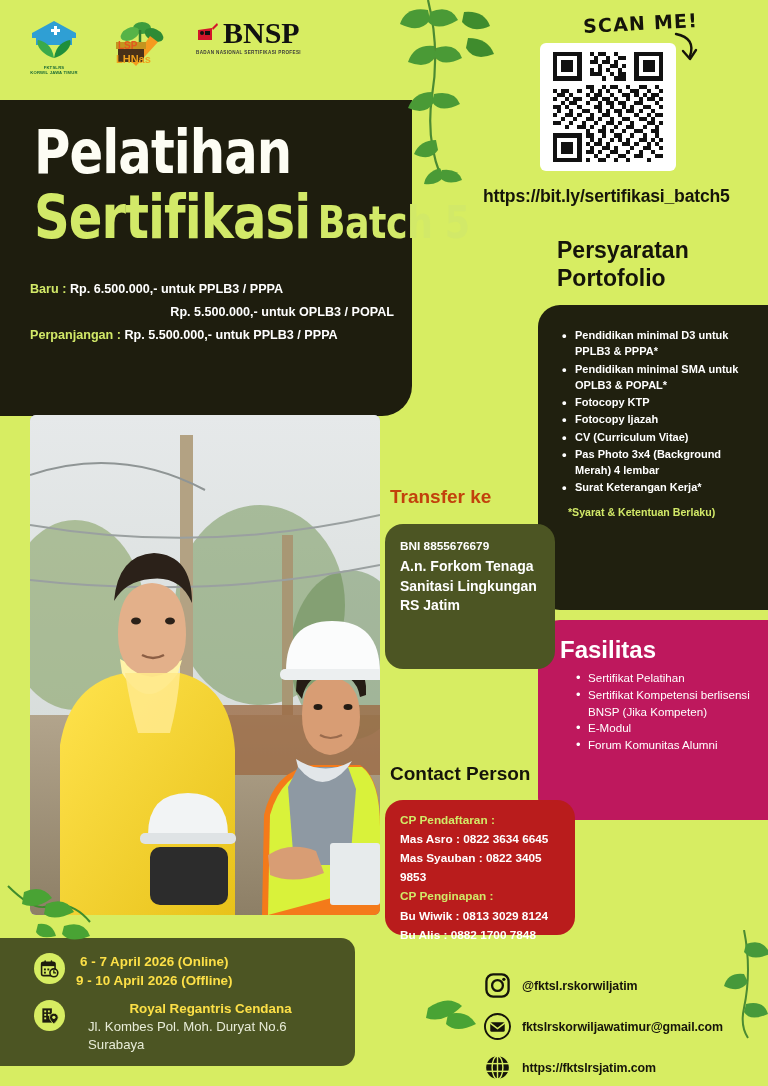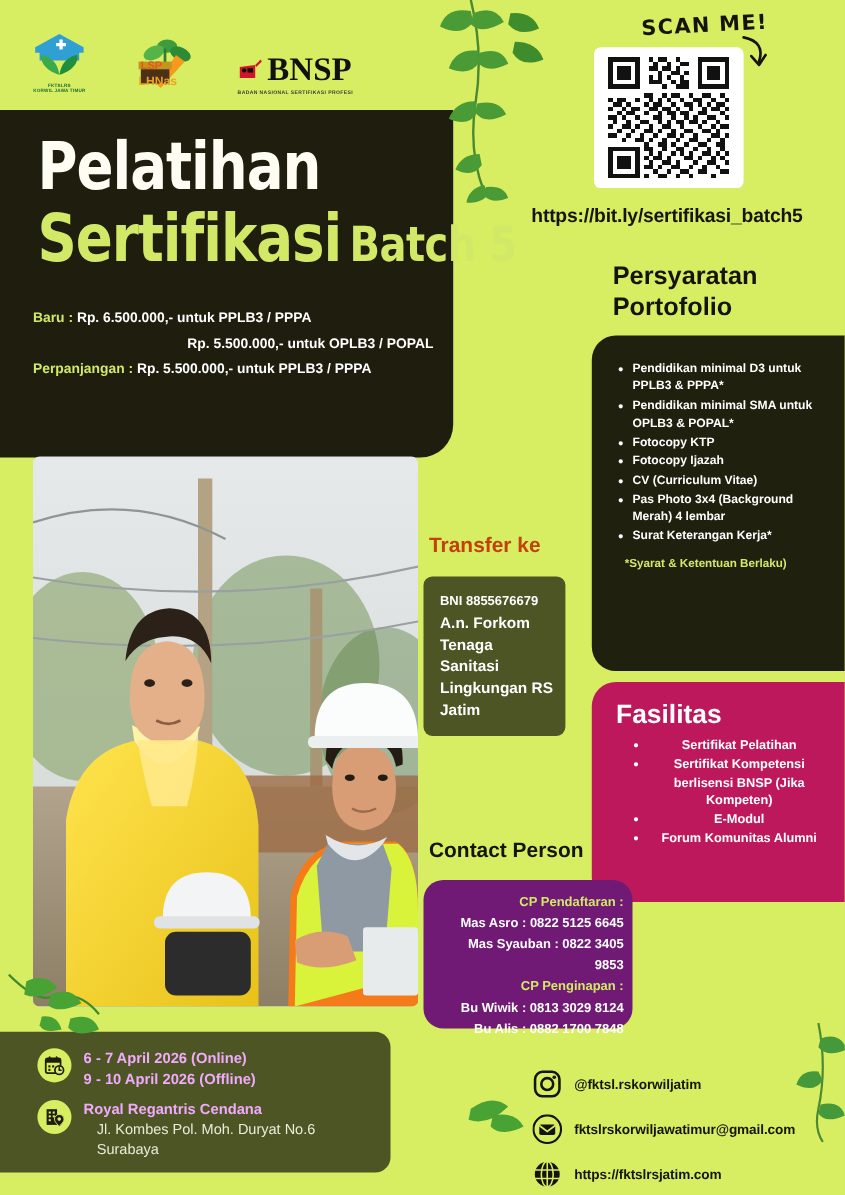--- a/index.html
+++ b/index.html
@@ -6,21 +6,21 @@
   html,body { width:768px; height:1086px; }
   body {
     font-family:"Liberation Sans", sans-serif;
     background:#d7ed62;
     position:relative;
     overflow:hidden;
   }
   .poster { position:absolute; inset:0; background:#d7ed62; }
 
   
-  .logo-bar { position:absolute; left:28px; top:28px; display:flex; align-items:flex-end; gap:32px; }
+  .logo-bar { position:absolute; left:28px; top:18px; display:flex; align-items:flex-start; gap:22px; }
   .logo { display:flex; flex-direction:column; align-items:center; }
   .logo-img { display:block; }
   .logo-cap { font-size:4.2px; letter-spacing:.2px; color:#1c6b34; font-weight:700; text-align:center; margin-top:1px; line-height:1.25; }
   .bnsp-wrap { display:flex; flex-direction:column; align-items:flex-start; }
   .bnsp-row { display:flex; align-items:center; gap:3px; }
   .bnsp-word { font-family:"Liberation Serif", serif; font-size:30px; font-weight:700; color:#111; letter-spacing:0px; line-height:1; }
   .bnsp-cap { font-size:4.6px; color:#3a3a3a; letter-spacing:.35px; margin-top:2px; font-weight:600; }
 
   
   .hero {
@@ -87,55 +87,55 @@
   .pers-note { margin-top:10px; font-size:10.6px; font-weight:700; color:#d2e968; padding-left:6px; }
 
   
   .fas-card {
     position:absolute; left:538px; top:620px; width:230px; height:200px;
     background:#be185d; border-radius:22px 0 0 22px; padding:16px 12px 10px 22px;
   }
   .fas-title { font-size:24px; font-weight:700; color:#fff; margin-bottom:6px; }
   .fas-card ul { list-style:none; padding-left:16px; }
   .fas-card li {
-    position:relative; font-size:11.6px; font-weight:700; color:#fff;
-    line-height:1.45; padding-left:12px;text-align:center;
+    position:relative; font-size:11.6px; font-weight:400; color:#fff;
+    line-height:1.45; padding-left:12px;
   }
   .fas-card li::before { content:"•"; position:absolute; left:0; top:-1px; font-size:13px; }
 
   
   .tr-head { position:absolute; left:390px; top:486px; font-size:19px; font-weight:700; color:#c2410c; }
   .tr-card {
-    position:absolute; left:385px; top:524px; width:129px; height:145px;
-    background:#4c5523; border-radius:8px; padding:14px 10px 10px 15px;
+    position:absolute; left:385px; top:524px; width:170px; height:145px;
+    background:#4c5523; border-radius:18px; padding:14px 10px 10px 15px;
   }
   .tr-acct { font-size:11.8px; font-weight:700; color:#fff; line-height:1.5; margin-bottom:1px; }
   .tr-name { font-size:14px; font-weight:700; color:#fff; line-height:1.42; }
 
   
   .cp-head { position:absolute; left:390px; top:763px; font-size:19px; font-weight:700; color:#15140a; }
   .cp-card {
     position:absolute; left:385px; top:800px; width:190px; height:135px;
-    background:#701a75; border-radius:18px; padding:11px 8px 8px 15px;text-align:right;
+    background:#b91c1c; border-radius:18px; padding:11px 8px 8px 15px;
   }
   .cp-lbl { font-size:11.8px; font-weight:700; color:#d2e968; line-height:1.62; }
   .cp-val { font-size:11.8px; font-weight:700; color:#fff; line-height:1.62; }
 
   
   .ev-box {
     position:absolute; left:0px; top:938px; width:355px; height:128px;
     background:#4c5523; border-top-right-radius:14px; border-bottom-right-radius:14px;
     padding:14px 10px 10px 34px;
   }
   .ev-row { display:flex; align-items:flex-start; gap:11px; margin-bottom:9px; }
   .ev-ico {
     width:31px; height:31px; border-radius:50%; background:#d7ed62;
     display:flex; align-items:center; justify-content:center; flex:0 0 31px; margin-top:1px;
   }
-  .ev-txt .l1 { font-size:13.4px; font-weight:700; color:#f0abfc; line-height:1.42; }
+  .ev-txt .l1 { font-size:13.4px; font-weight:700; color:#fde047; line-height:1.42;text-align:center; }
   .ev-txt .l2 { font-size:13.2px; font-weight:400; color:#e8ecd8; line-height:1.32;margin-left:12px; }
 
   
   .social { position:absolute; left:484px; top:972px; }
   .so-row { display:flex; align-items:center; gap:11px; margin-bottom:14px; }
   .so-ico { width:27px; height:27px; flex:0 0 27px; }
   .so-txt { font-size:12.4px; font-weight:700; color:#16150a; letter-spacing:-0.1px; }
 
   
   .leaf { position:absolute; pointer-events:none; }
@@ -488,21 +488,21 @@
 
   <div class="tr-head">Transfer ke</div>
   <div class="tr-card">
     <div class="tr-acct">BNI 8855676679</div>
     <div class="tr-name">A.n. Forkom Tenaga Sanitasi Lingkungan RS Jatim</div>
   </div>
 
   <div class="cp-head">Contact Person</div>
   <div class="cp-card">
     <div class="cp-lbl">CP Pendaftaran :</div>
-    <div class="cp-val">Mas Asro : 0822 5125 6645</div>
+    <div class="cp-val">Mas Asro : 0822 3634 6645</div>
     <div class="cp-val">Mas Syauban : 0822 3405 9853</div>
     <div class="cp-lbl">CP Penginapan :</div>
     <div class="cp-val">Bu Wiwik : 0813 3029 8124</div>
     <div class="cp-val">Bu Alis : 0882 1700 7848</div>
   </div>
 
   <div class="ev-box">
     <div class="ev-row">
       <div class="ev-ico">
         <svg width="19" height="19" viewBox="0 0 24 24">

